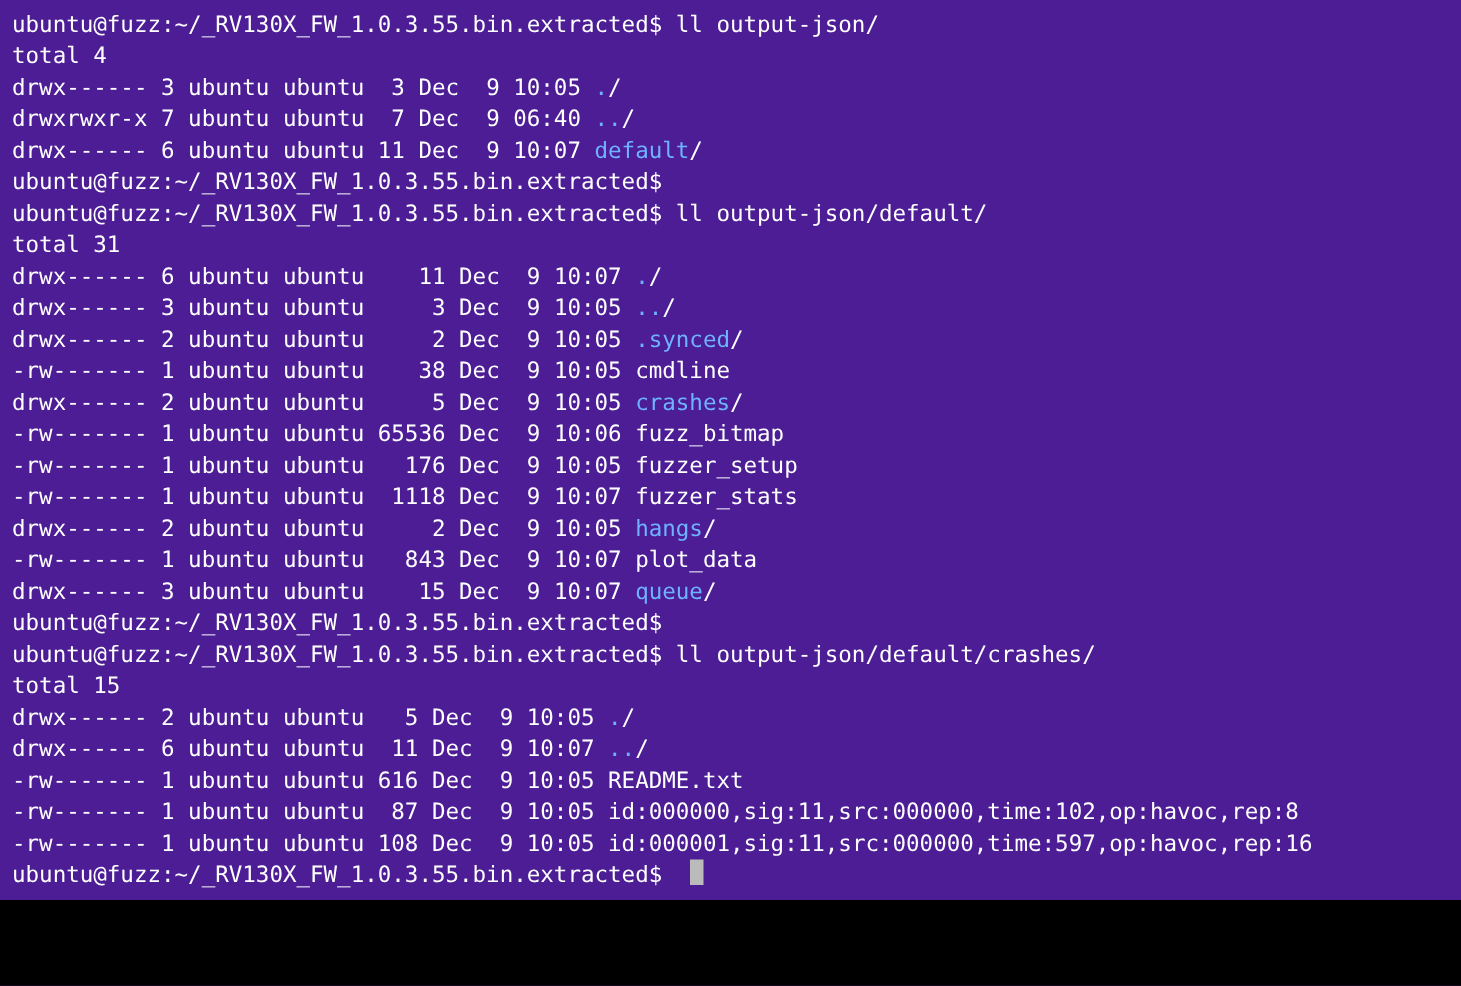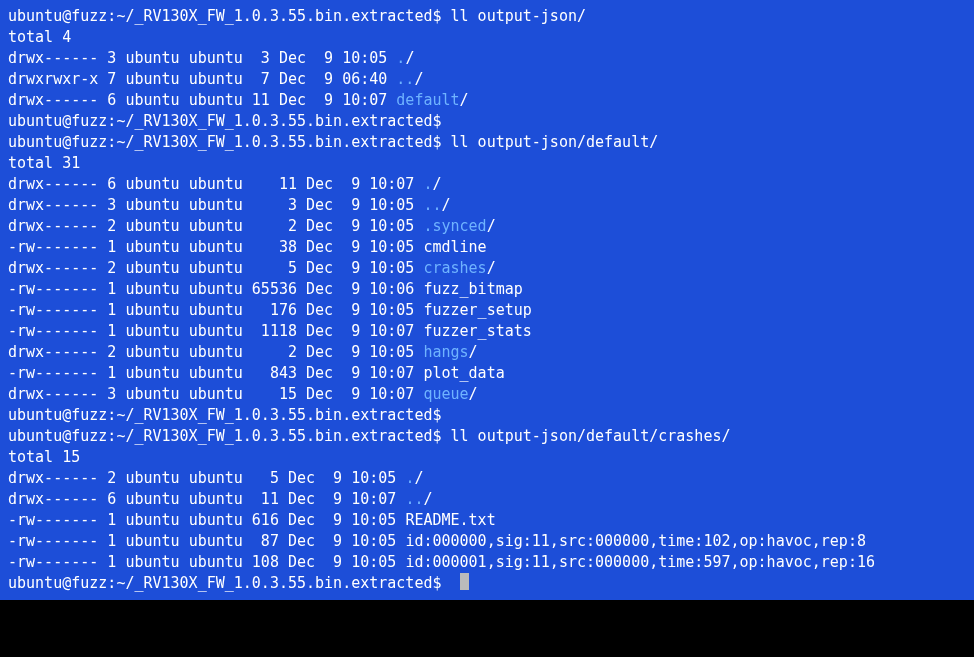--- a/index.html
+++ b/index.html
@@ -8,21 +8,21 @@
     background: #000;
     width: 974px;
     height: 657px;
     overflow: hidden;
   }
   .term {
     font-family: "Menlo", "Consolas", "DejaVu Sans Mono", monospace;
     font-size: 15px;
     line-height: 21px;
     color: #fff;
-    background: #1d4ed8;
+    background: #4c1d95;
     padding: 6px 8px;
     white-space: pre;
   }
   .prompt-user { color: #fff; }
   .prompt-host { color: #fff; }
   .prompt-path { color: #fff; }
   .prompt-dollar { color: #fff; }
   .cmd { color: #fff; }
   .dir-link { color: #6fb3ff; }
   .txt { color: #fff; }

